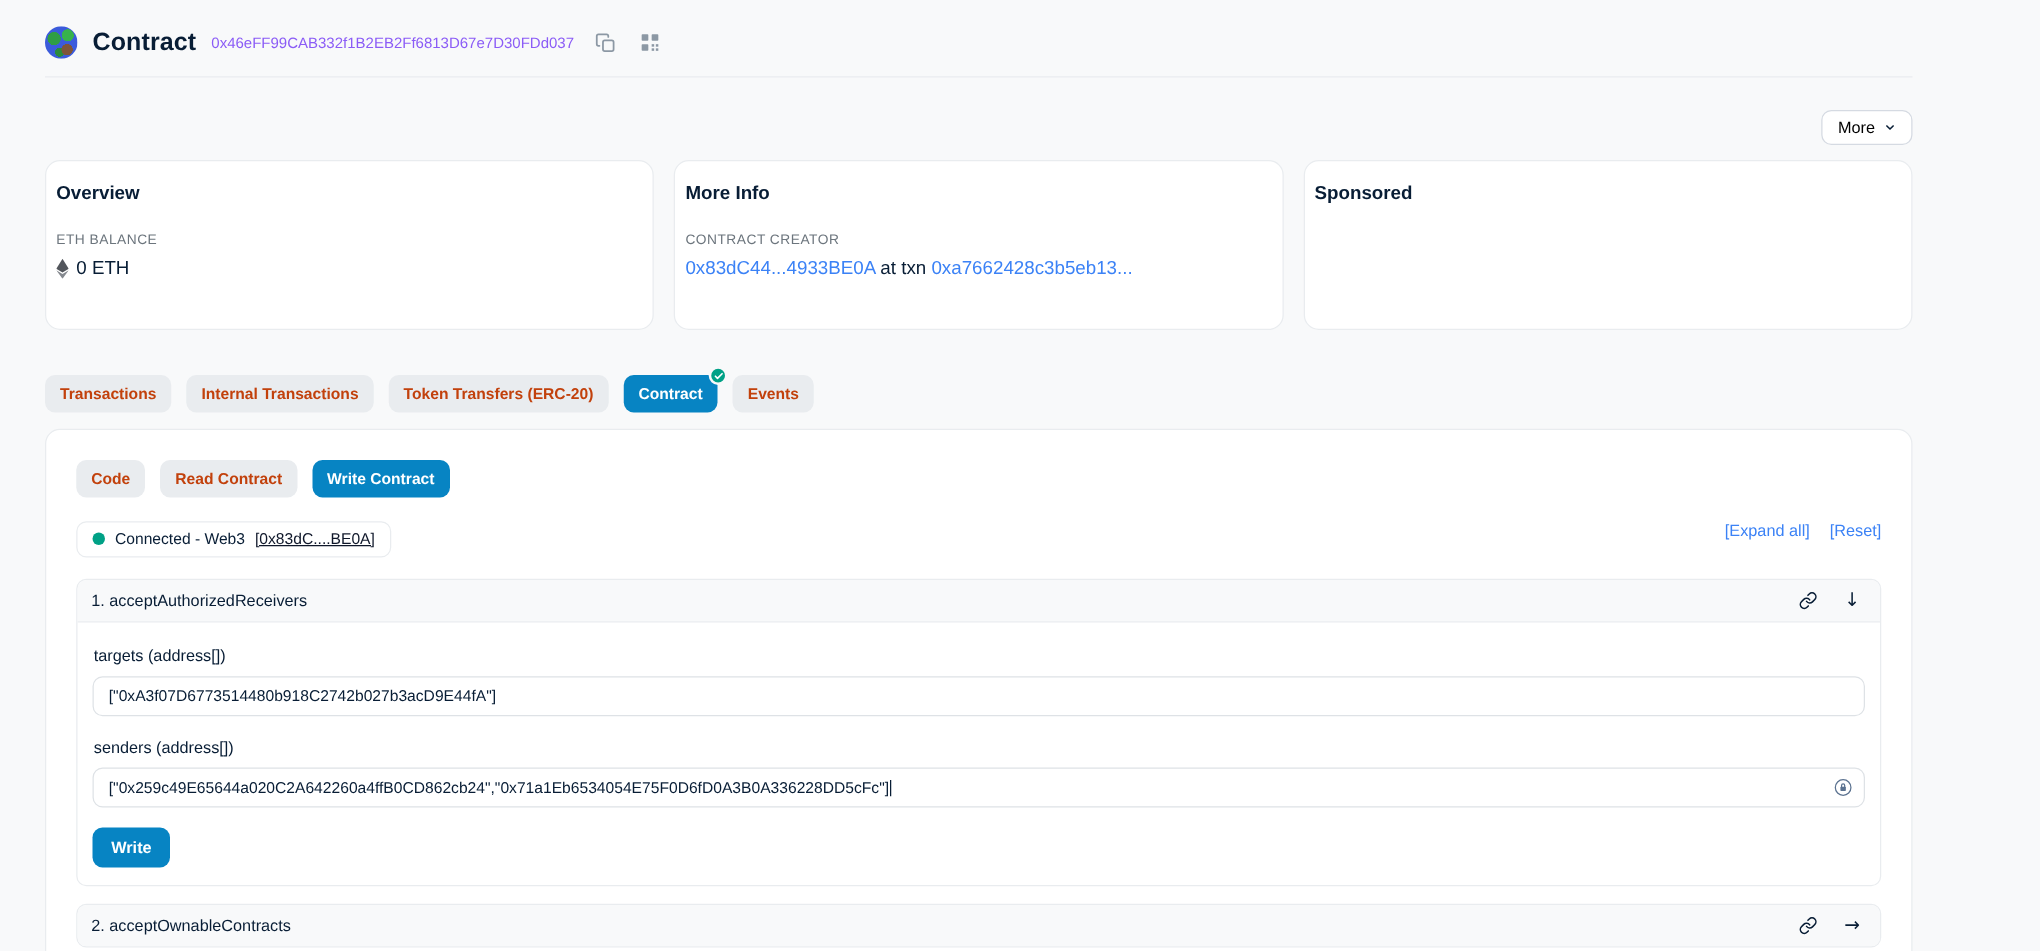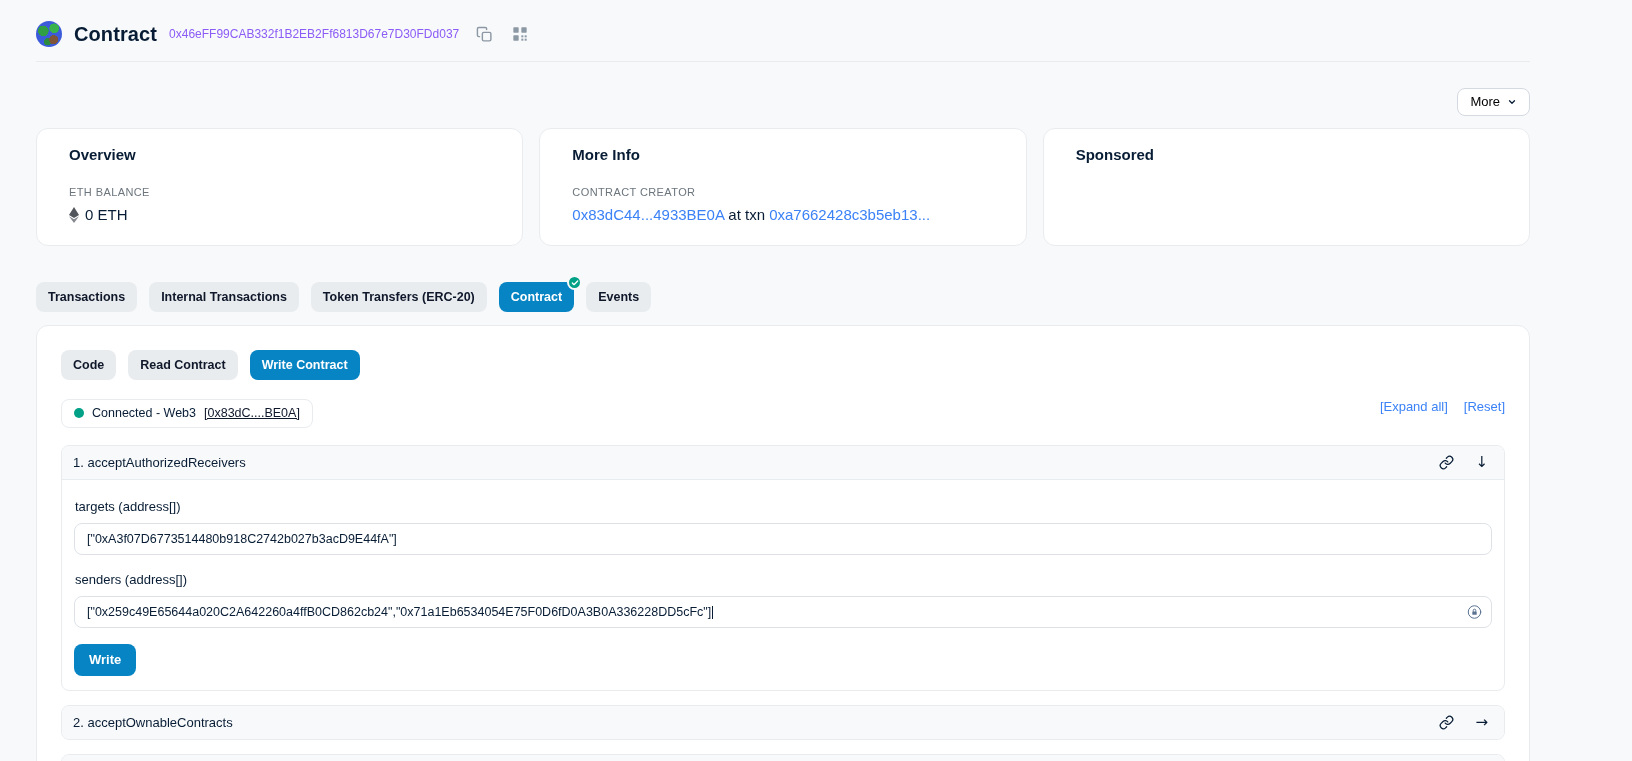--- a/index.html
+++ b/index.html
@@ -27,30 +27,30 @@
   .site-address { font-size:12px; color:#8b5cf6; }
   .hicon { display:inline-flex; align-items:center; justify-content:center; width:22px; height:22px; cursor:pointer; margin-left:2px; }
   .hicon svg { display:block; }
 
   
   .toolbar { display:flex; justify-content:flex-end; margin-top:26px; }
   .more-btn { display:inline-flex; align-items:center; gap:7px; background:#fff; border:1px solid #d5dae2; border-radius:8px; padding:5px 12px 6px; font-size:13px; color:#000000; cursor:pointer; }
 
   
   .cards { display:flex; gap:16px; margin-top:12px; }
-  .card { flex:1; background:#fff; border:1px solid #e9ecef; border-radius:12px; padding:17px 32px; height:118px; }
+  .card { flex:1; background:#fff; border:1px solid #e9ecef; border-radius:12px; padding:17px 8px; height:136px; }
   .card-title { font-size:15px; font-weight:700; }
   .mini-label { margin-top:23px; font-size:11px; color:#6c757d; letter-spacing:.4px; }
   .card-value { margin-top:8px; font-size:15px; display:flex; align-items:flex-end; gap:6px; }
   .creator-line { margin-top:8px; font-size:15px; white-space:nowrap; }
   a.link { color:#3b82f6; text-decoration:none; cursor:pointer; }
 
   
   .tabs { display:flex; gap:12px; margin-top:36px; }
-  .pill { background:#e9ecef; border-radius:8px; padding:8px 12px; font-size:12.5px; font-weight:700; color:#0f172a; cursor:pointer; white-space:nowrap; }
+  .pill { background:#e9ecef; border-radius:8px; padding:8px 12px; font-size:12.5px; font-weight:700; color:#c2410c; cursor:pointer; white-space:nowrap; }
   .pill.active { background:#0784c3; color:#fff; position:relative; }
   .badge-check { position:absolute; top:-7px; right:-8px; width:15px; height:15px; border-radius:50%; background:#00a186; border:2px solid #f8f9fa; display:flex; align-items:center; justify-content:center; }
 
   
   .main-panel { margin-top:13px; background:#fff; border:1px solid #e9ecef; border-radius:12px; padding:24px; height:620px; }
   .subtabs { display:flex; gap:12px; }
   .connect-row { display:flex; justify-content:space-between; align-items:flex-start; margin-top:19px; }
   .connect-pill { display:inline-flex; align-items:center; gap:8px; background:#fff; border:1px solid #e9ecef; border-radius:8px; padding:6px 12px 7px; font-size:12.5px; }
   .dot { width:10px; height:10px; border-radius:50%; background:#00a186; }
   .wallet-link { color:#0f172a; text-decoration:underline; cursor:pointer; }

